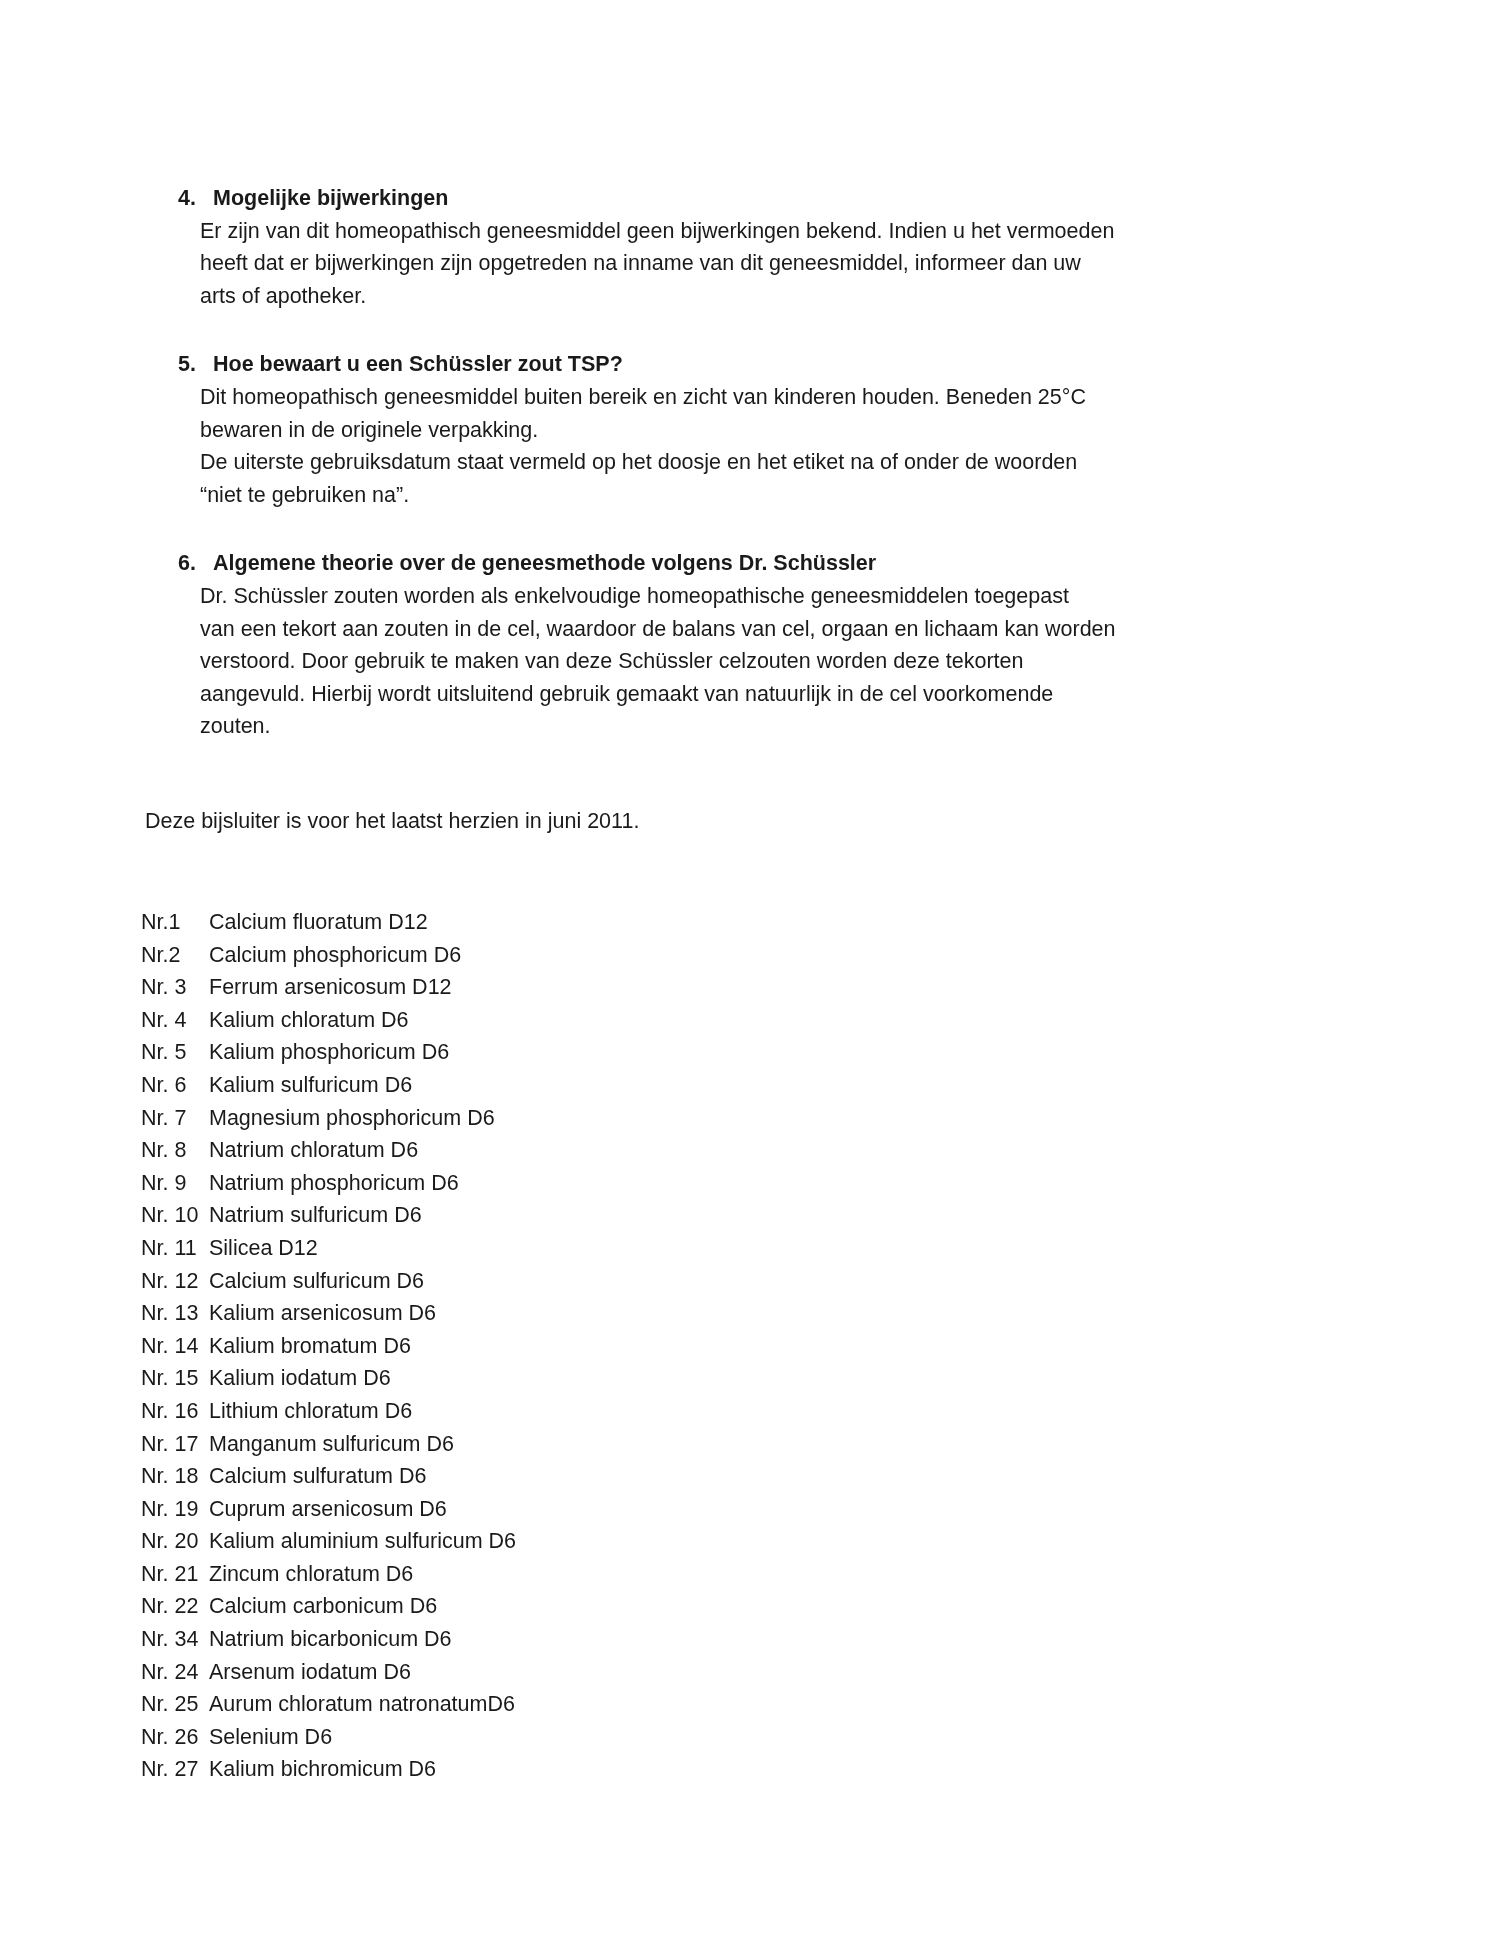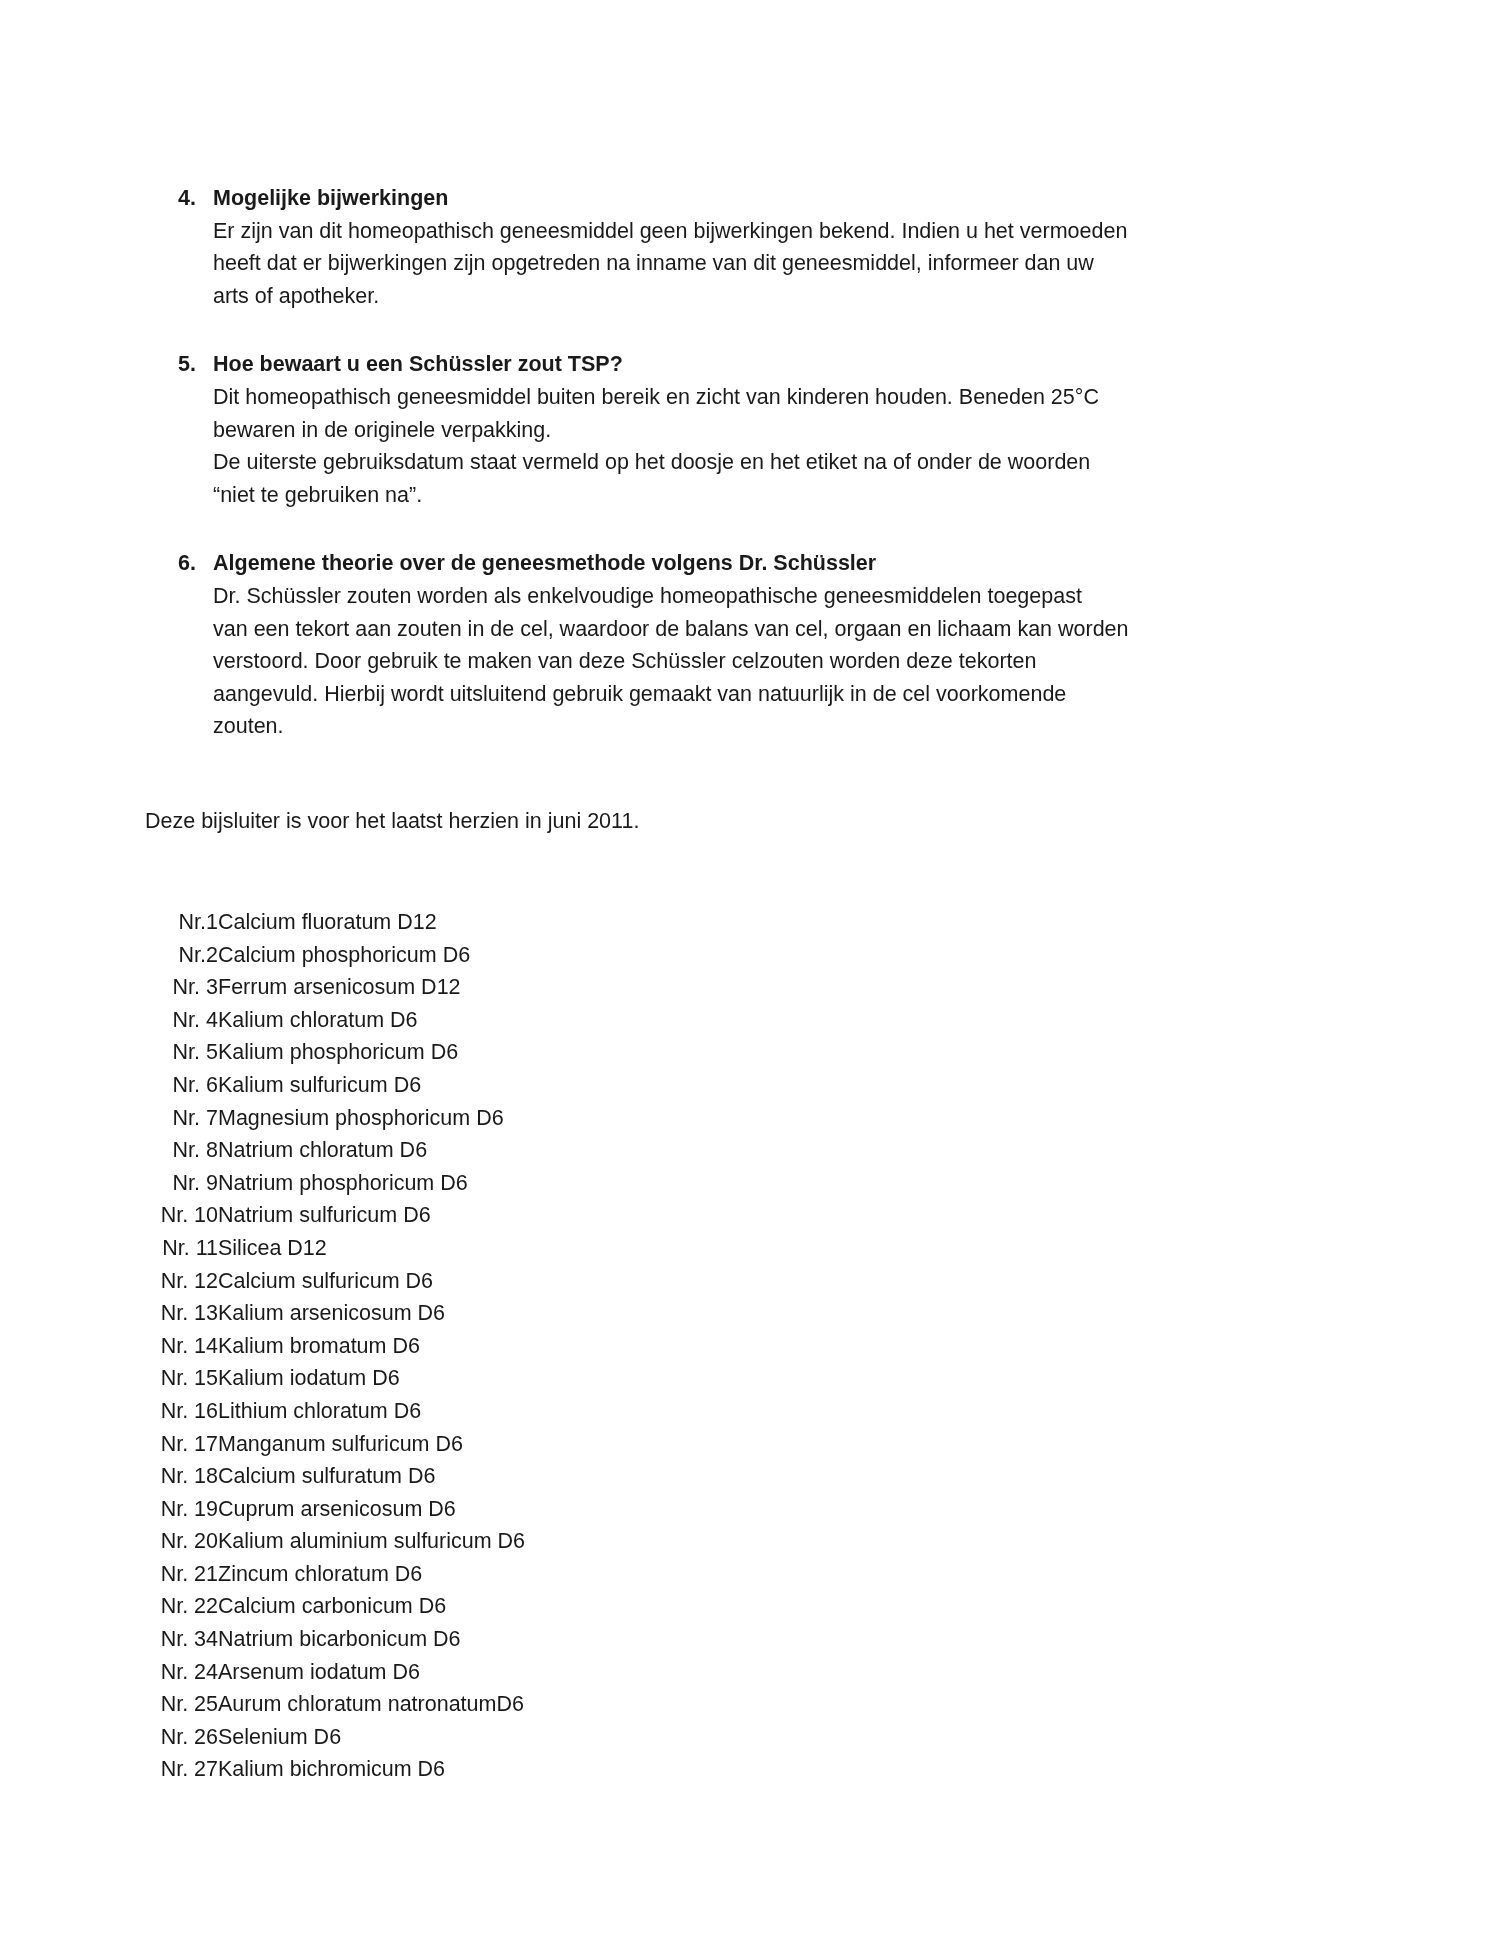--- a/index.html
+++ b/index.html
@@ -37,42 +37,41 @@
   }
   .section-heading {
     display: flex;
     font-weight: bold;
   }
   .section-num {
     flex: 0 0 35px;
     width: 35px;
   }
   .section-body {
-    margin-left: 35px;
+    margin-left: 22px;
   }
   
   .revision-note {
     position: absolute;
     left: 145px;
     top: 805px;
   }
   
   .list-heading {
     position: absolute;
     left: 145px;
     top: 873px;
     text-decoration: underline;
     text-underline-offset: 4px;
   }
   
   .salt-list {
     position: absolute;
-    left: 150px;
+    left: 141px;
     top: 906px;
-    text-align: right;
   }
   .salt-row {
     display: flex;
   }
   .salt-label {
     flex: 0 0 68px;
     width: 68px;
   }
 </style>
 </head>

